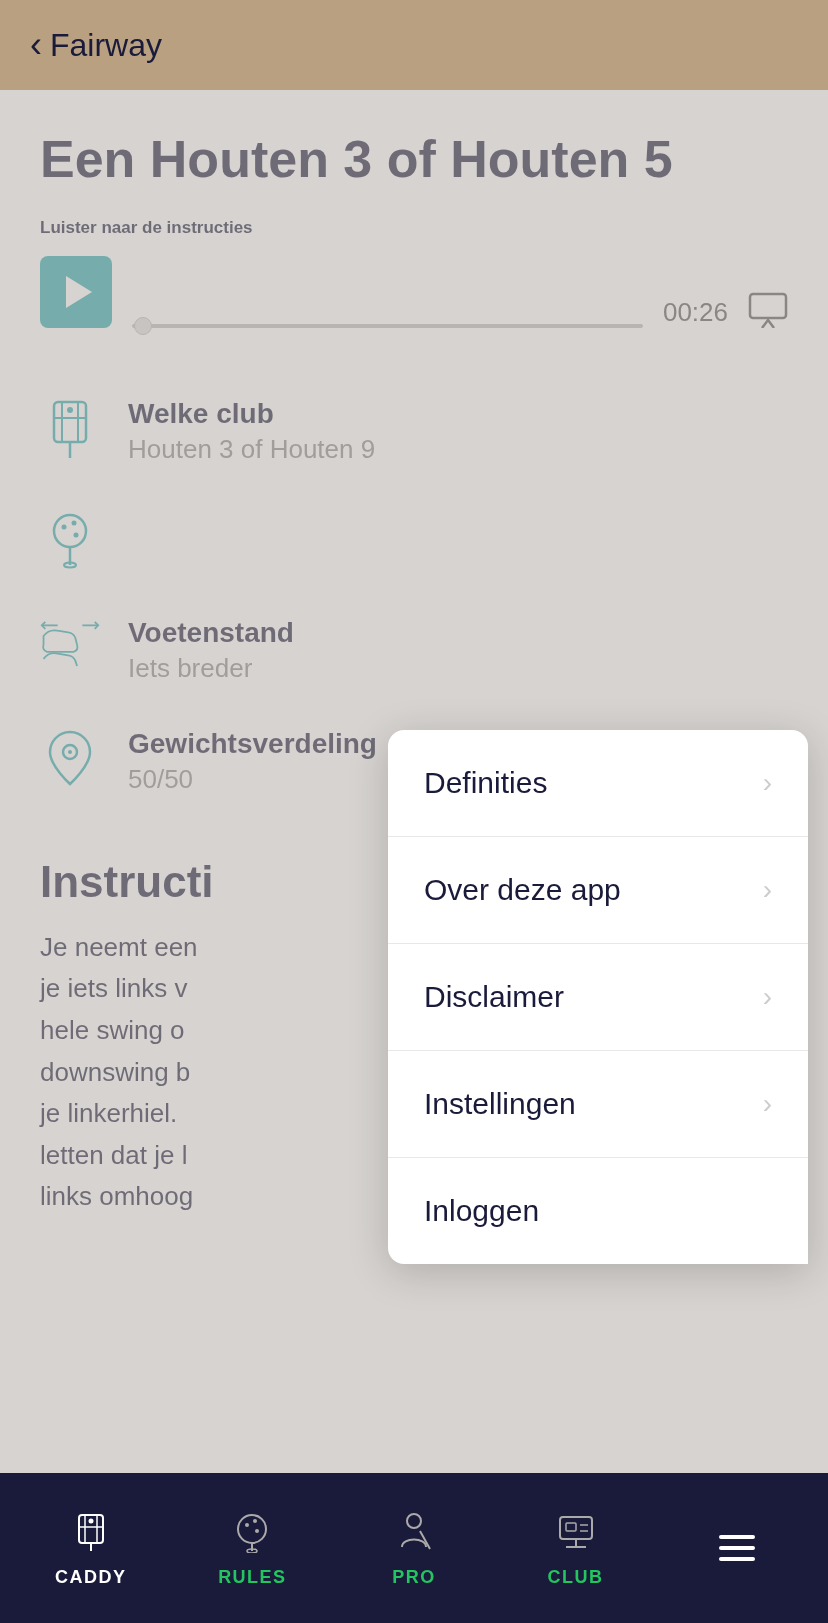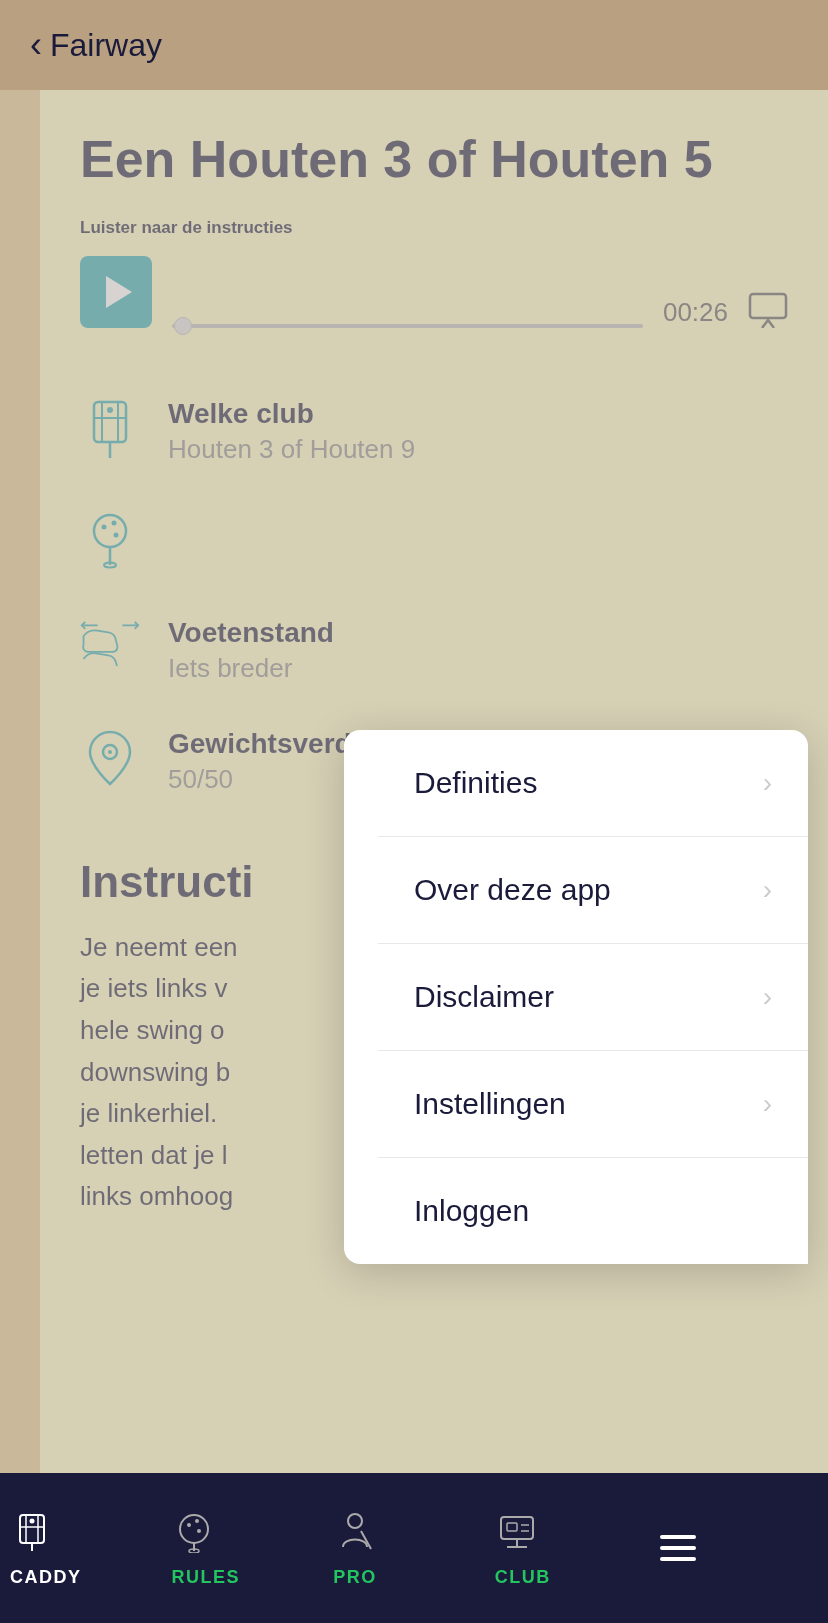--- a/index.html
+++ b/index.html
@@ -31,25 +31,24 @@
       cursor: pointer;
     }
     .back-chevron {
       font-size: 36px;
       font-weight: 300;
       color: #1a1a3a;
     }
 
     
     .main-content {
-      background: #fef9c3;
+      background: #ffffff;
       min-height: 1450px;
       padding: 40px 40px 0 40px;
       position: relative;
-      margin-left: 40px;
     }
 
     
     .overlay {
       position: absolute;
       top: 0; left: 0; right: 0; bottom: 0;
       background: rgba(180,175,170,0.55);
       z-index: 10;
     }
 
@@ -170,27 +169,26 @@
       font-size: 26px;
       color: #1a1a3a;
       line-height: 1.6;
     }
 
     
     .dropdown-menu {
       position: absolute;
       right: 20px;
       top: 640px;
-      width: 464px;
+      width: 420px;
       background: white;
       border-radius: 16px 16px 0 16px;
       box-shadow: 0 8px 40px rgba(0,0,0,0.18);
       z-index: 20;
       overflow: hidden;
-      padding-left: 34px;
     }
     .dropdown-menu::after {
       content: '';
       position: absolute;
       bottom: -28px;
       right: 28px;
       width: 0;
       height: 0;
       border-left: 20px solid transparent;
       border-right: 20px solid transparent;
@@ -227,21 +225,21 @@
       background: #1a1a3a;
       display: flex;
       align-items: center;
       justify-content: space-around;
       padding: 0 10px;
       z-index: 30;
     }
     .nav-item {
       display: flex;
       flex-direction: column;
-      align-items: flex-start;
+      align-items: center;
       gap: 8px;
       cursor: pointer;
       flex: 1;
     }
     .nav-icon {
       color: #aaa;
       font-size: 40px;
       line-height: 1;
     }
     .nav-icon.active {

